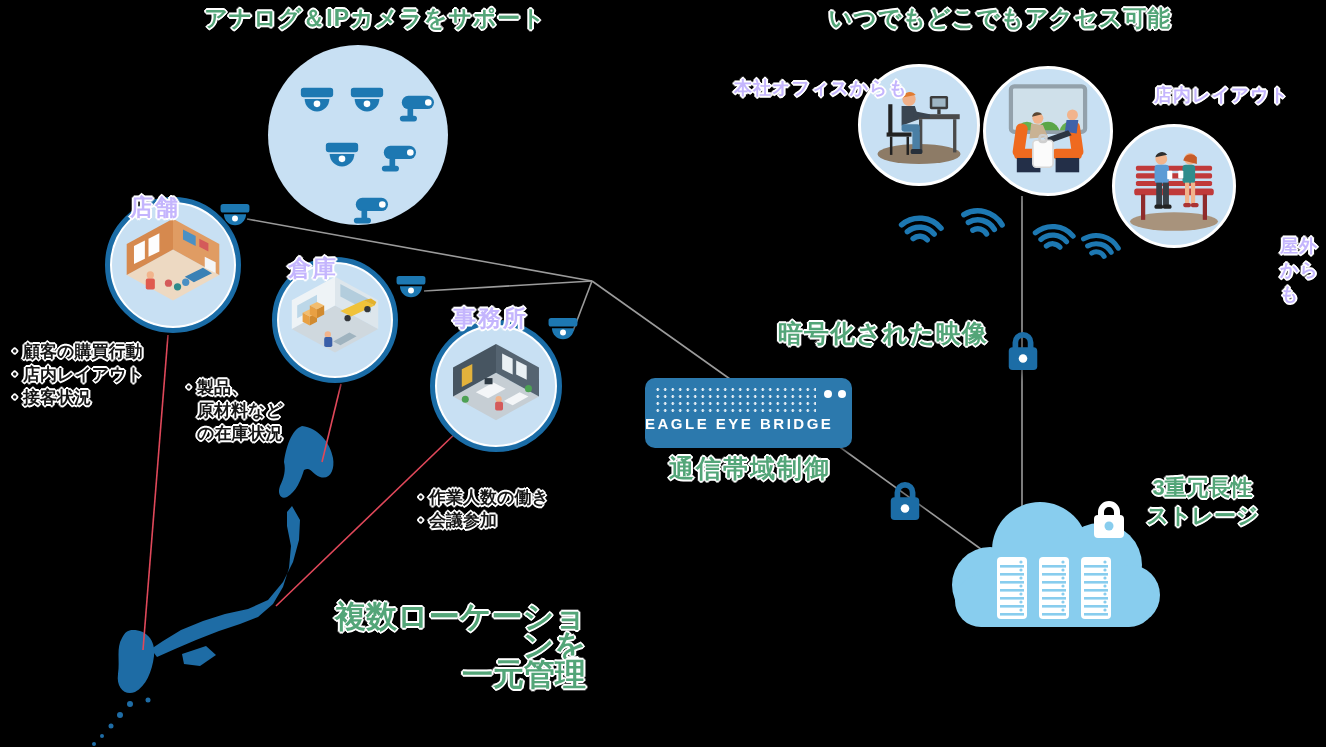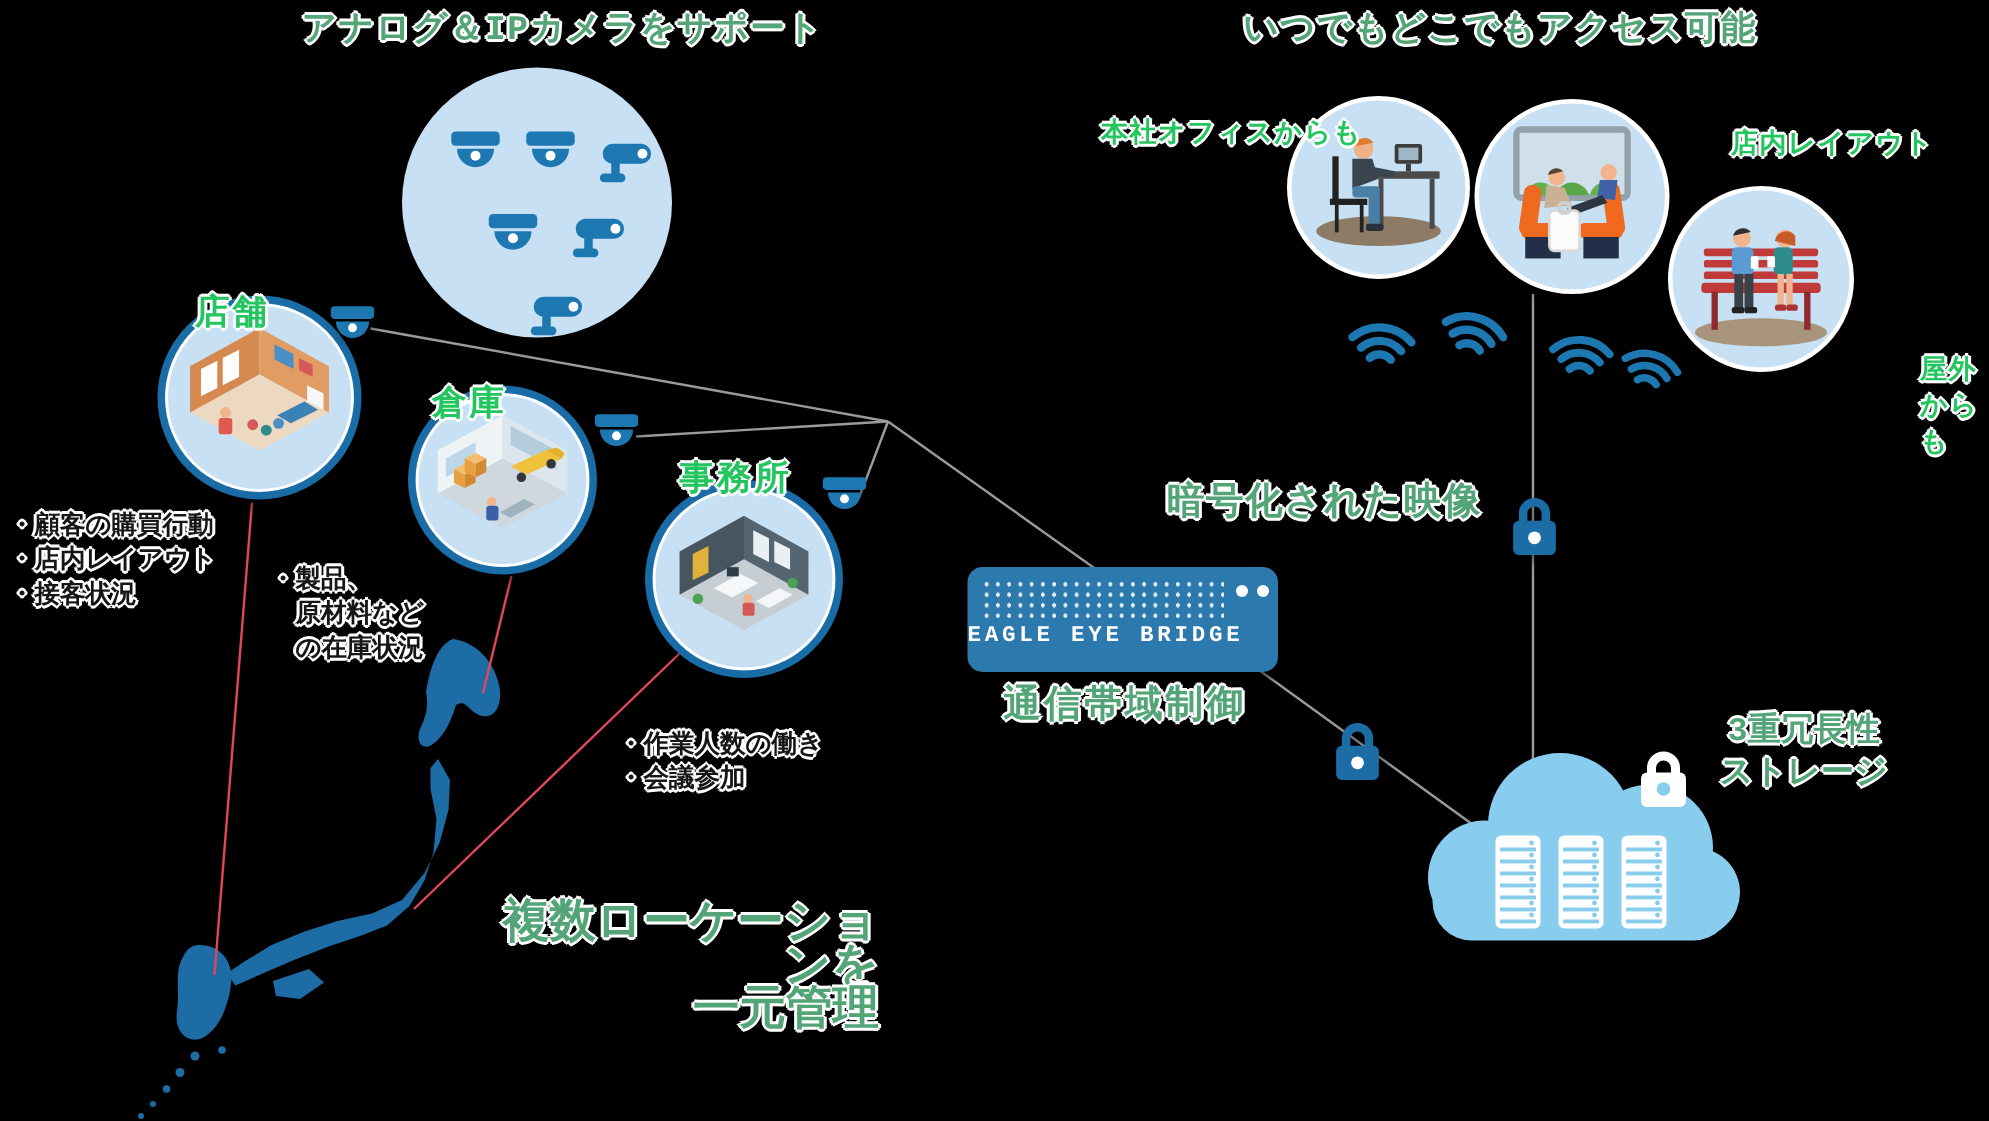--- a/index.html
+++ b/index.html
@@ -8,27 +8,27 @@
     --map-blue:#1e6ca5;
     --bridge-blue:#2c79ad;
     --cloud-blue:#88cdee;
     --lock-blue:#1c6da6;
     --line-red:#e0485a;
     --line-gray:#9b9b9b;
     --circle-fill:#c8e0f3;
   }
   html,body{margin:0;padding:0;background:#000;}
   .stage{position:relative;width:1326px;height:747px;background:#000;overflow:hidden;
-         font-family:Liberation Mono, monospace;border-radius:17px;}
+         font-family:Liberation Sans, sans-serif;border-radius:17px;}
   .abs{position:absolute;}
   svg{display:block;}
   .otl{text-shadow:-1px -1px 0 #fff,1px -1px 0 #fff,-1px 1px 0 #fff,1px 1px 0 #fff,
        -2px 0 0 #fff,2px 0 0 #fff,0 -2px 0 #fff,0 2px 0 #fff;}
   .green{color:var(--green-heading);font-weight:bold;}
-  .black{color:#22c55e;font-weight:bold;padding-left:48px;}
+  .black{color:#c4b5fd;font-weight:bold;padding-left:48px;}
   .title{font-size:23px;letter-spacing:1px;text-align:center;}
   .loc-label{font-size:23px;letter-spacing:2px;}
   .access-label{font-size:18px;letter-spacing:1px;}
   .bullets{font-size:17px;line-height:23px;font-weight:bold;color:#161616;}
   .bullets .ind{padding-left:17px;}
   .circle{position:absolute;border-radius:50%;background:var(--circle-fill);
           display:flex;align-items:center;justify-content:center;}
   .loc{border:5px solid #1a6ca6;box-shadow:inset 0 0 0 2px #fff,4px 5px 8px rgba(0,0,0,.5);}
   .pers{border:3px solid #fff;box-shadow:2px 4px 8px rgba(0,0,0,.5);}
   .bigc{box-shadow:4px 6px 10px rgba(0,0,0,.5);}

